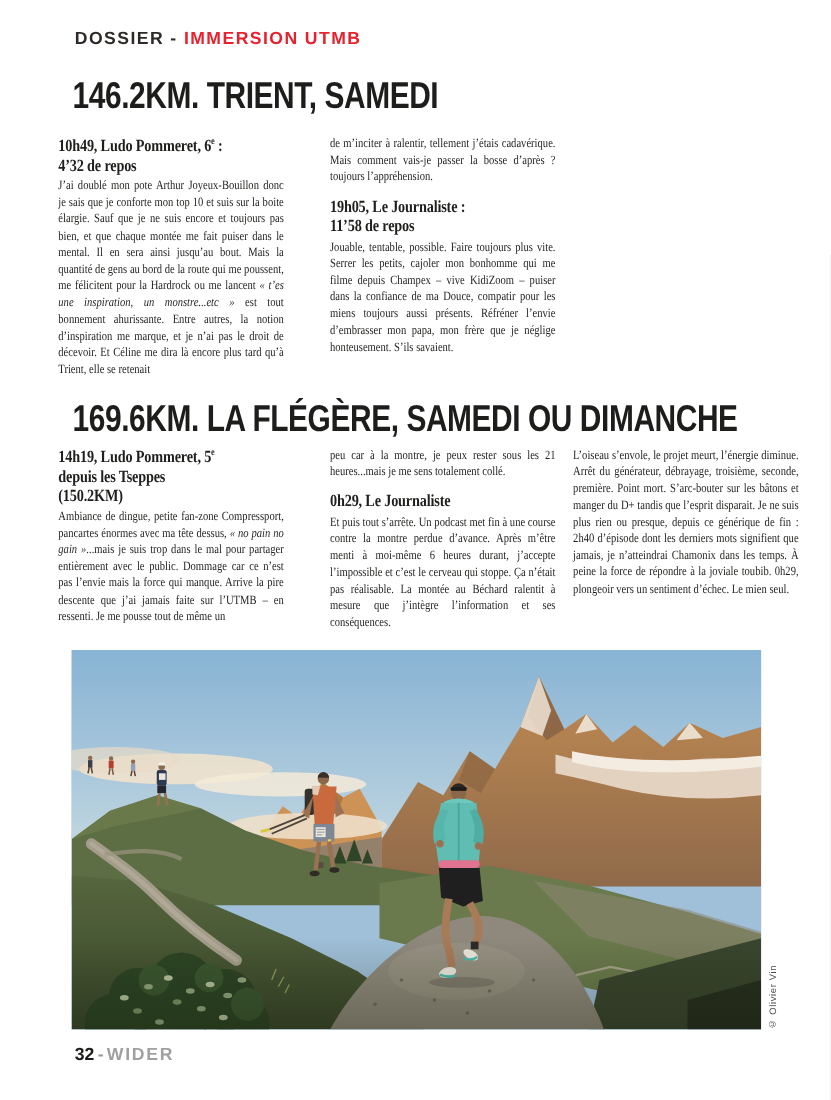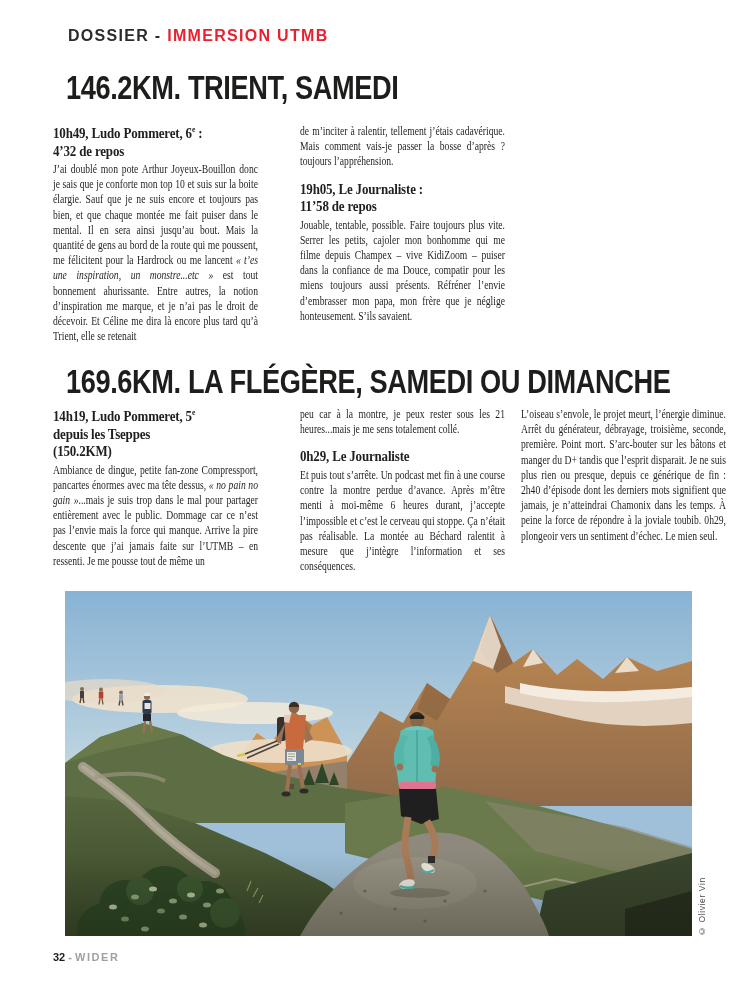--- a/index.html
+++ b/index.html
@@ -51,23 +51,23 @@
   }
   .photo svg{display:block;width:627px;height:345px;}
   .credit{
     position:absolute;left:697px;top:856px;height:80px;
     font-family:"Liberation Sans","DejaVu Sans",sans-serif;
     font-size:8.5px;color:#4a4a4a;letter-spacing:0.6px;
     writing-mode:vertical-rl;transform:rotate(180deg);white-space:nowrap;
   }
   
   .footer{
-    position:absolute;left:53px;top:951px;
-    font-family:"Liberation Sans","DejaVu Sans",sans-serif;
-    font-size:11px;font-weight:bold;color:#1d1d1b;white-space:nowrap;
+    position:absolute;left:68px;top:951px;
+    font-family:"Liberation Sans","DejaVu Sans",sans-serif;
+    font-size:16px;font-weight:bold;color:#1d1d1b;white-space:nowrap;
   }
   .footer .sep{color:#9a9a9a;padding:0 3px;}
   .footer .mag{color:#a0a0a0;letter-spacing:1.6px;}
 </style>
 </head>
 <body>
 
 <div class="page">
 
   <div class="kicker"><span>DOSSIER - </span><span class="hl">IMMERSION UTMB</span></div>

